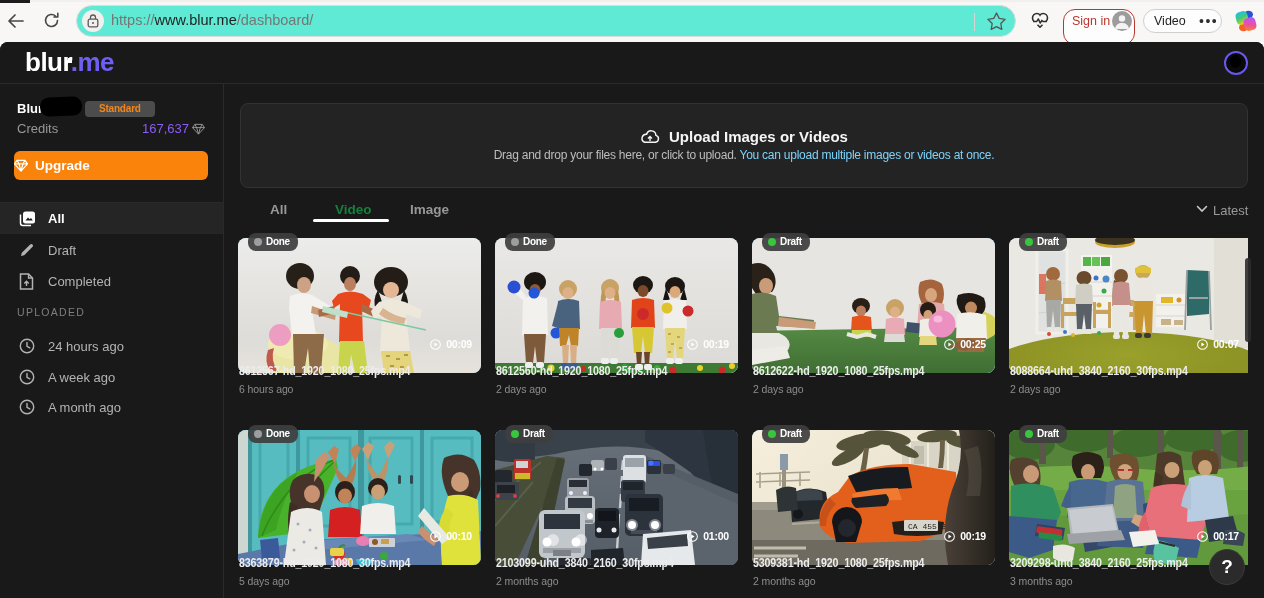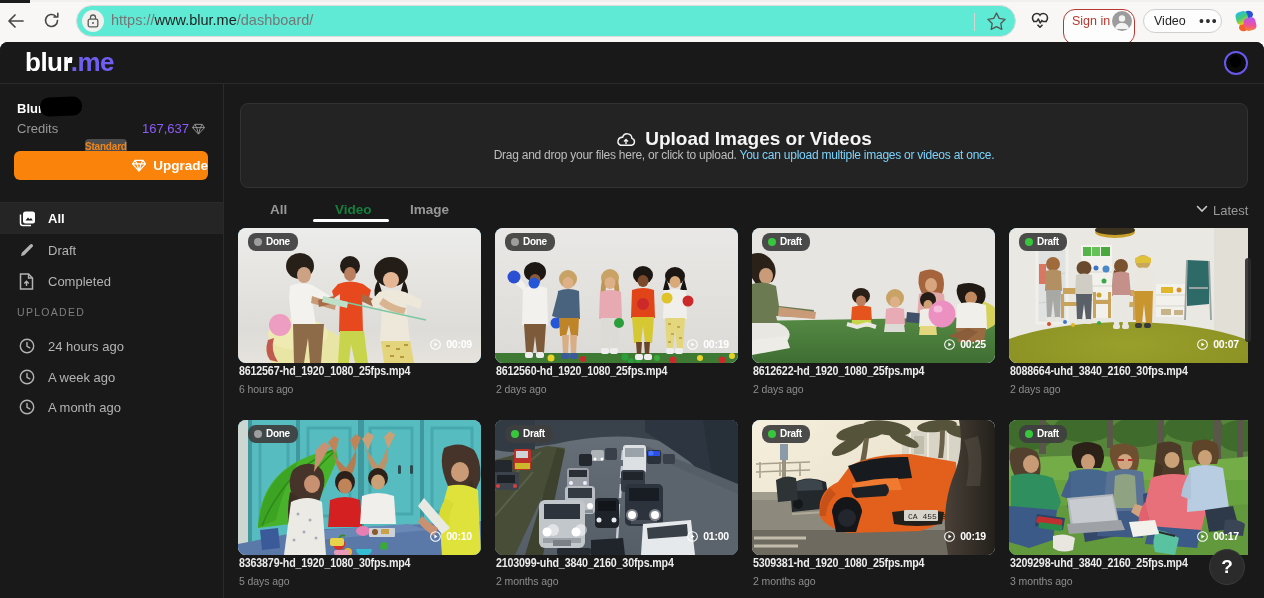--- a/index.html
+++ b/index.html
@@ -18,50 +18,50 @@
   #phead { position:absolute; left:0; top:0; width:1264px; height:42px; border-bottom:1px solid #2a2a2a; background:#191919; }
   #logo { position:absolute; left:13px; top:5px; font-size:26px; font-weight:bold; color:#fff; letter-spacing:-0.5px;margin-left:12px; }
   #logo span { color:#6f5ff0; }
   #avatar { position:absolute; left:1224px; top:9px; width:24px; height:24px; border-radius:50%; border:2px solid #6858ee; background:#0a0a0a; }
   #avatar i { position:absolute; left:4px; top:2px; width:11px; height:13px; border-radius:50%; background:#000; }
   
   #side { position:absolute; left:0; top:42px; width:224px; height:514px; border-right:1px solid #2a2a2a; background:#191919; }
   .srow { position:absolute; left:0; width:224px; }
   #uname { top:17px; left:17px; font-size:13px; color:#fff; font-weight:bold; }
   #ublob { position:absolute; left:40px; top:13px; width:42px; height:19px; background:#000; border-radius:9px; transform:rotate(-2deg); }
-  #badge { position:absolute; left:85px; top:17px; height:16px; padding:0 0; background:#4c4c4c; border-radius:4px; font-size:10px; line-height:16px; color:#f0871c; font-weight:bold; letter-spacing:-0.2px;margin-top:38px; }
+  #badge { position:absolute; left:85px; top:17px; height:16px; padding:0 14px; background:#4c4c4c; border-radius:4px; font-size:10px; line-height:16px; color:#f0871c; font-weight:bold; letter-spacing:-0.2px; }
   #credits { position:absolute; left:17px; top:37px; font-size:13px; color:#989898; }
   #credval { position:absolute; right:34px; top:37px; font-size:13px; color:#8b5cf6; }
   #credgem { position:absolute; left:192px; top:39px; }
-  #upgrade { position:absolute; left:14px; top:67px; width:194px; height:29px; background:#f9830b; border-radius:6px; color:#fff; font-size:13.5px; font-weight:bold; text-align:right; line-height:29px;padding-left:12px; }
+  #upgrade { position:absolute; left:14px; top:67px; width:194px; height:29px; background:#f9830b; border-radius:6px; color:#fff; font-size:13.5px; font-weight:bold; text-align:left; line-height:29px; }
   #sdiv { position:absolute; left:0; top:118px; width:224px; height:1px; background:#2a2a2a; }
   .mrow { position:absolute; left:0; width:223px; height:31px; }
   .mrow .ic { position:absolute; left:19px; top:7px; }
   .mrow .lb { position:absolute; left:48px; top:8px; font-size:13px; color:#b3b3b3; }
   #row-all { top:119px; background:#252525; }
   #row-all .lb { color:#fff; font-weight:bold; }
   #row-draft { top:151px; }
   #row-comp  { top:182px; }
   #uplab { position:absolute; left:17px; top:222px; font-size:10.5px; color:#7f7f7f; letter-spacing:1.3px; }
   #row-24 { top:247px; }
   #row-wk { top:278px; }
   #row-mo { top:308px; }
   
   #upbox { position:absolute; left:240px; top:61px; width:1008px; height:85px; background:#232323; border:1px solid #323232; border-radius:8px; }
-  #uphead { position:absolute; left:0; top:24px; width:1006px; text-align:center; font-size:19px; font-weight:bold; color:#f5f5f5; }
+  #uphead { position:absolute; left:0; top:24px; width:1006px; text-align:center; font-size:15px; font-weight:bold; color:#f5f5f5; }
   #upsub { position:absolute; left:0; top:44px; width:1006px; text-align:center; font-size:12px; letter-spacing:-0.25px; color:#bdbdbd; }
   #upsub span { color:#7dd3fc; }
   .tab { position:absolute; top:160px; font-size:13.5px; font-weight:bold; color:#979797; }
   #tab-video { color:#15803d; }
   #tabline { position:absolute; left:313px; top:177px; width:76px; height:3px; background:#fff; border-radius:2px; }
   #latest { position:absolute; left:1213px; top:161px; font-size:13px; color:#9a9a9a; }
   #latchev { position:absolute; left:1196px; top:163px; }
   
   .card { position:absolute; width:243px; }
-  .thumb { position:absolute; left:0; top:2px; width:243px; height:135px; border-radius:8px; overflow:hidden; background:#7dd3fc; }
+  .thumb { position:absolute; left:0; top:12px; width:243px; height:135px; border-radius:8px; overflow:hidden; background:#7dd3fc; }
   .card.clip .thumb { width:239px; border-radius:8px 0 0 8px; }
   .card.clip .dur { right:13px; }
   .thumb svg { display:block; }
   .cbadge { position:absolute; left:10px; top:7px; height:18px; border-radius:8px; background:rgba(62,62,62,0.93); color:#fff; font-size:10px; font-weight:bold; letter-spacing:-0.3px; line-height:18px; padding:0 8px 0 18px; }
   .cbadge i { position:absolute; left:5.5px; top:4.5px; width:8.5px; height:8.5px; border-radius:50%; }
   .dot-done { background:#9e9e9e; }
   .dot-draft { background:#38c63c; }
   .dur { position:absolute; right:9px; top:112px; color:#fff; font-size:10.5px; font-weight:bold; letter-spacing:-0.2px; }
   .dur svg { vertical-align:-2px; margin-right:5px; }
   .fname { position:absolute; left:1px; top:138px; font-size:12.5px; font-weight:bold; color:#ececec; letter-spacing:-0.2px; white-space:nowrap; transform:scaleX(0.855); transform-origin:0 50%; }

